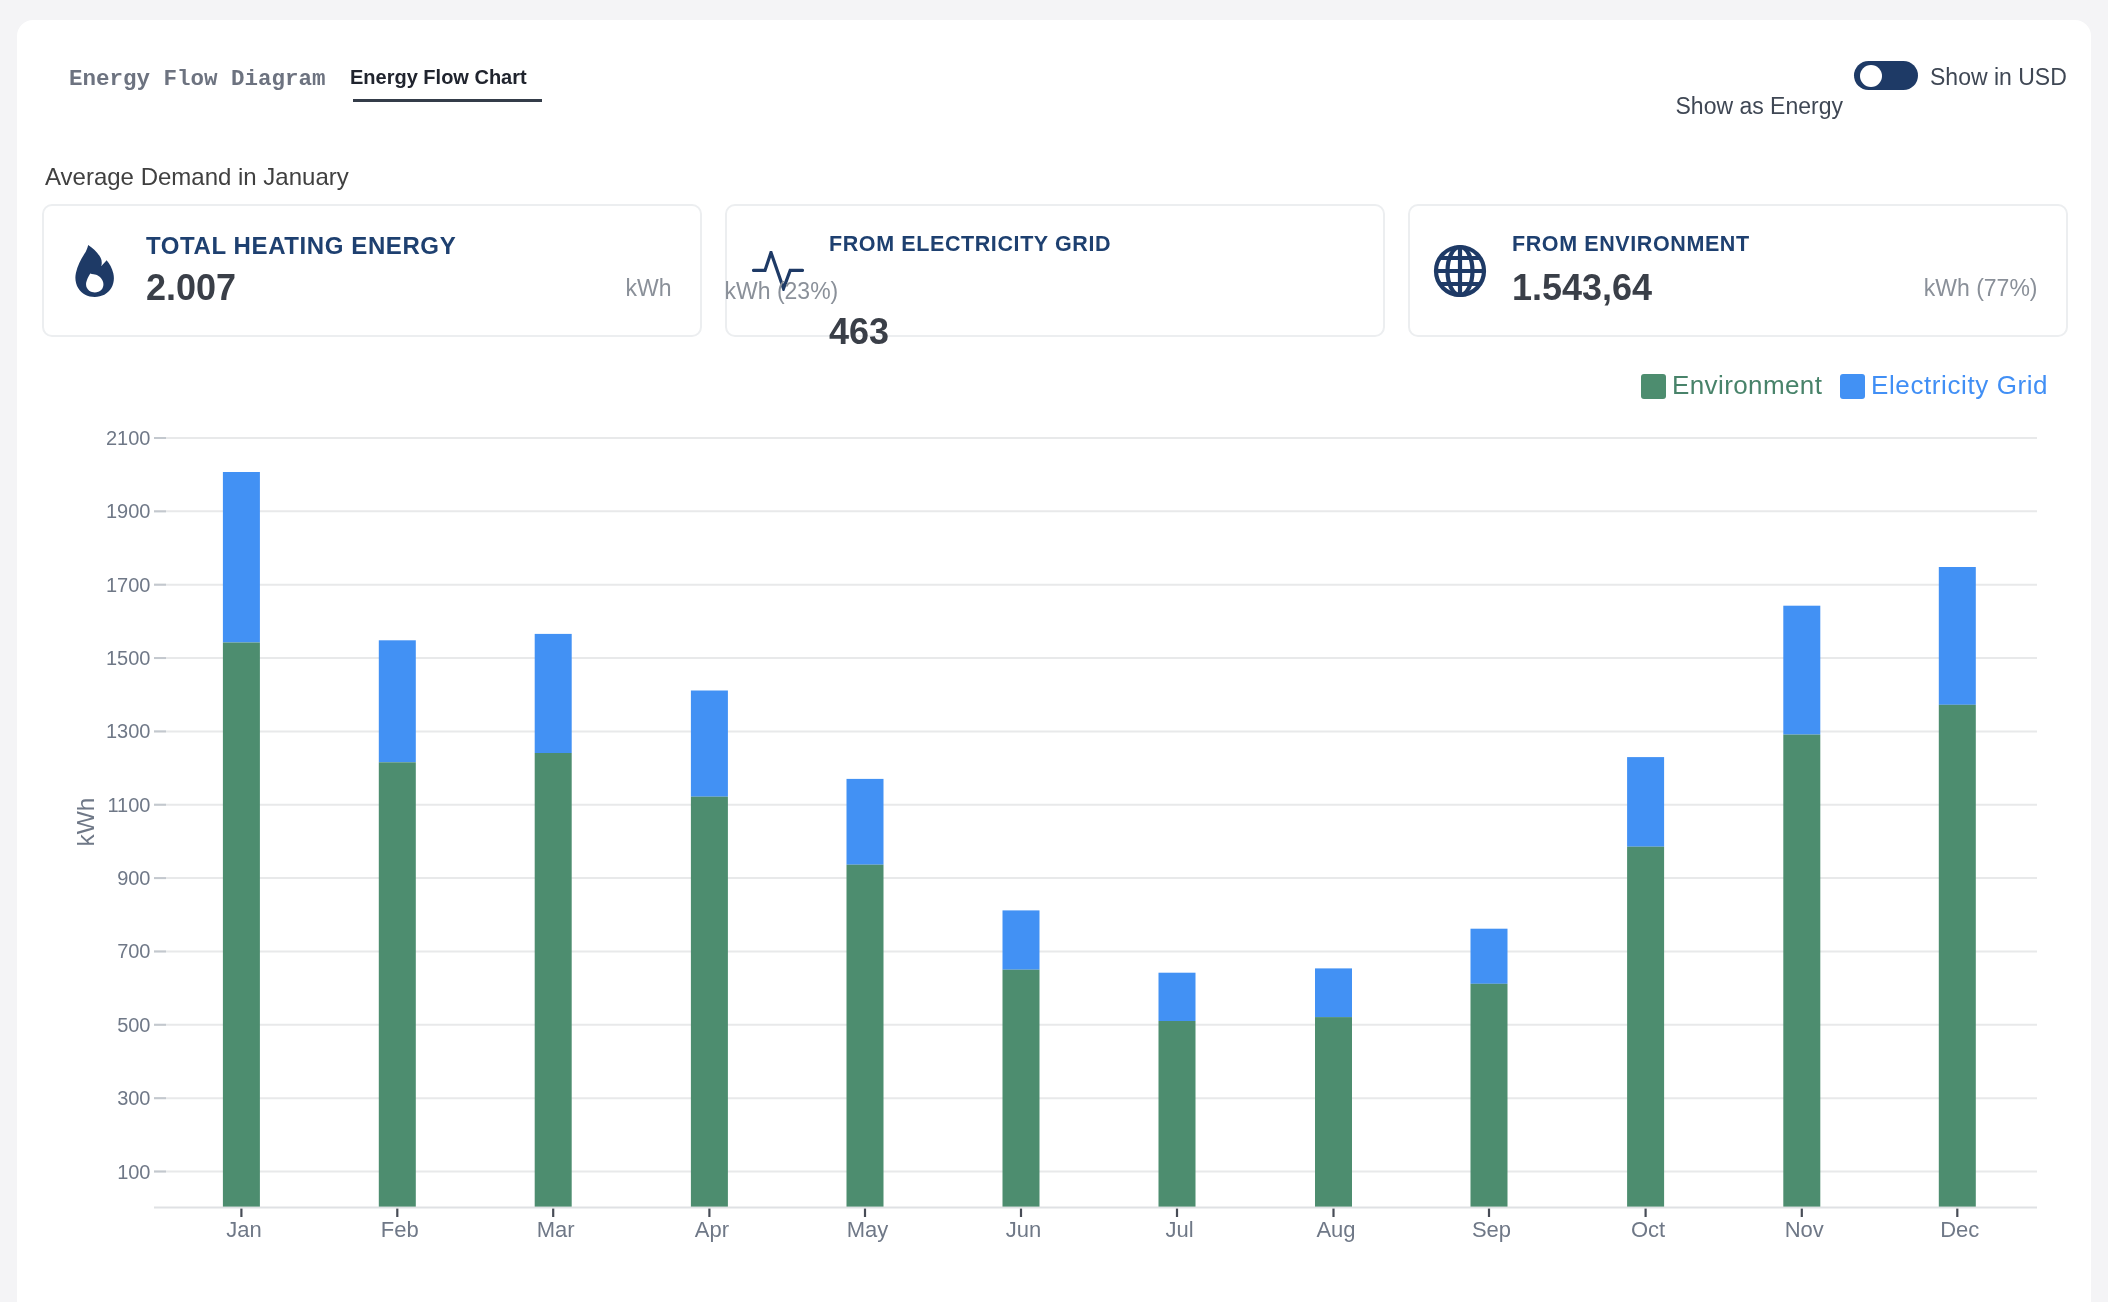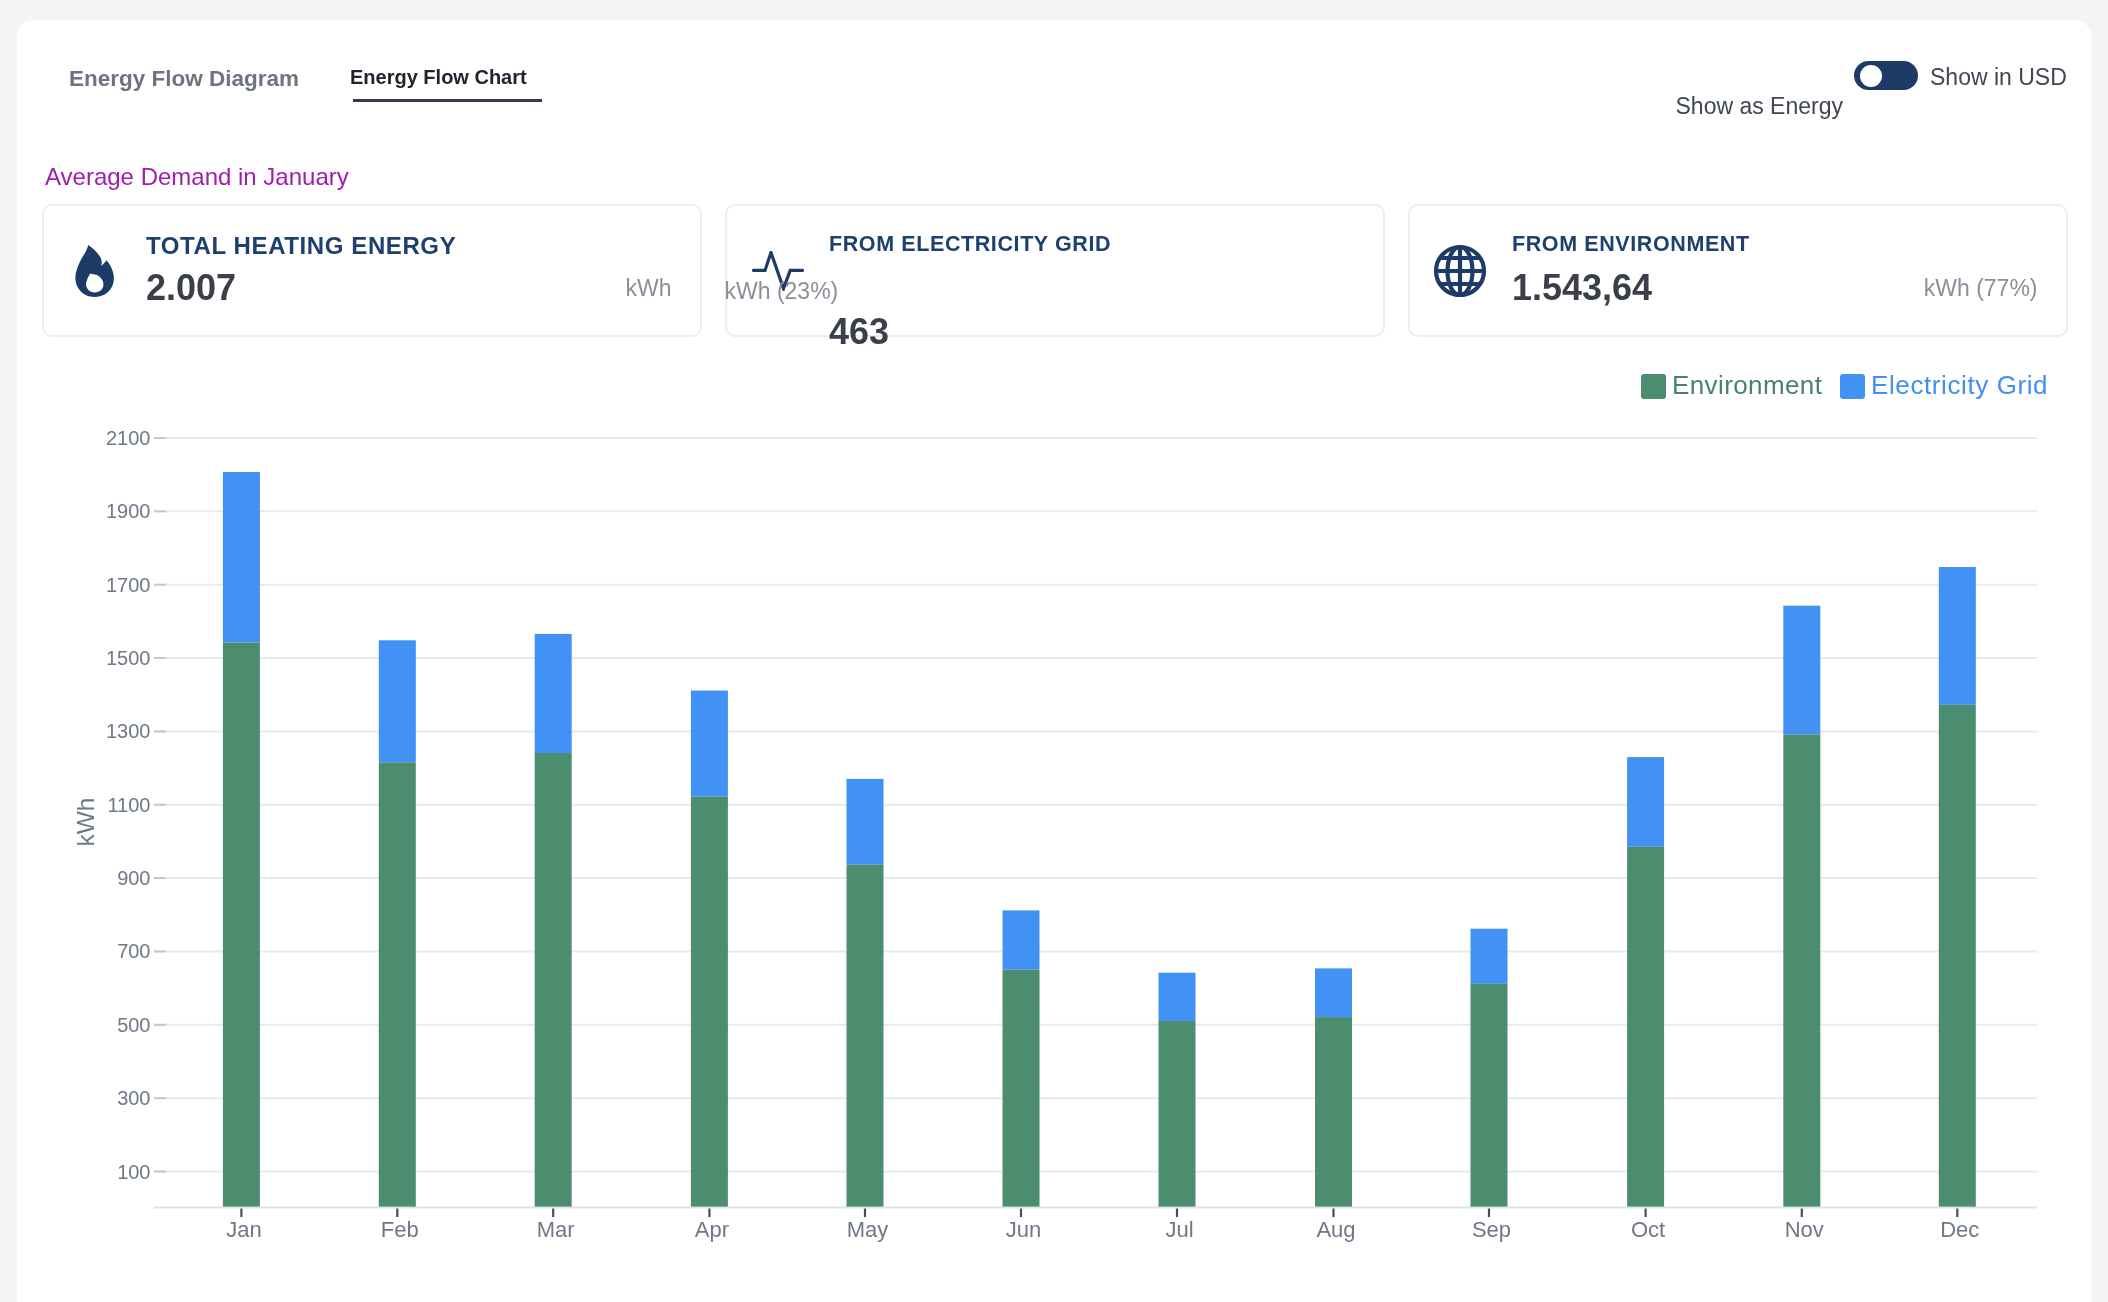--- a/index.html
+++ b/index.html
@@ -1,27 +1,27 @@
 <!DOCTYPE html>
 <html><head><meta charset="utf-8">
 <style>
 html,body{margin:0;padding:0;}
 body{width:2108px;height:1302px;background:#f4f4f6;font-family:"Liberation Sans",sans-serif;position:relative;overflow:hidden;}
 .panel{position:absolute;left:17px;top:20px;width:2074px;height:1296px;background:#ffffff;border-radius:16px;}
 </style></head>
 <body>
 <div class="panel"></div>
-<div style="position:absolute;left:69px;top:66px;font-size:22.5px;font-weight:600;color:#6d7380;">Energy Flow Diagram</div>
+<div style="position:absolute;left:69px;top:66px;font-size:22.5px;font-weight:600;color:#6d7380;font-family:Liberation Mono, monospace;">Energy Flow Diagram</div>
 <div style="position:absolute;left:350px;top:66px;font-size:20px;font-weight:700;color:#20242e;">Energy Flow Chart</div>
 <div style="position:absolute;left:353px;top:99px;width:189px;height:3px;background:#343c49;"></div>
 <div style="position:absolute;left:1643px;top:64px;width:200px;text-align:right;font-size:23px;color:#3f4754;margin-top:29px;">Show as Energy</div>
 <div style="position:absolute;left:1854px;top:61px;width:64px;height:29px;border-radius:15px;background:#1e3a66;"></div>
 <div style="position:absolute;left:1860px;top:64.5px;width:22px;height:22px;border-radius:50%;background:#fff;"></div>
 <div style="position:absolute;left:1930px;top:64px;font-size:23px;color:#3f4754;">Show in USD</div>
-<div style="position:absolute;left:45px;top:163px;font-size:24px;font-weight:500;color:#a21caf;">Average Demand in January</div>
+<div style="position:absolute;left:45px;top:163px;font-size:24px;font-weight:500;color:#404040;">Average Demand in January</div>
 <div style="position:absolute;top:203.5px;width:656px;height:129px;background:#fff;border:2px solid #eceef0;border-radius:10px;left:41.5px;"></div>
 <svg width="40" height="53" viewBox="0 0 40 53" style="position:absolute;left:75px;top:245px;">
 <path fill-rule="evenodd" clip-rule="evenodd" fill="#1e3a66" d="M13.2 0
 C 17.8 3.0 22.8 7.6 25.6 12.8
 C 26.9 15.3 27.1 18.3 26.2 21.3
 C 27.9 19.4 30.0 17.0 31.6 15.2
 C 34.6 18.4 37.0 23.0 38.3 28.2
 C 39.5 33.2 38.9 38.6 36.3 43.1
 C 32.9 48.9 26.7 52 19.8 52
 C 12.9 52 6.7 48.9 3.3 43.3

